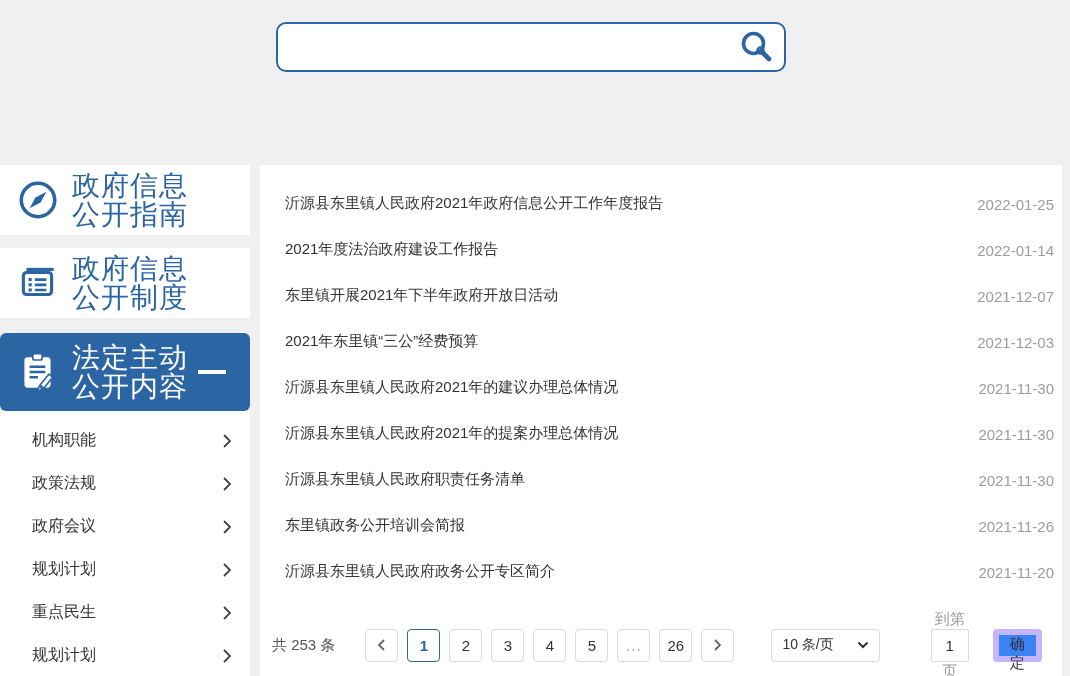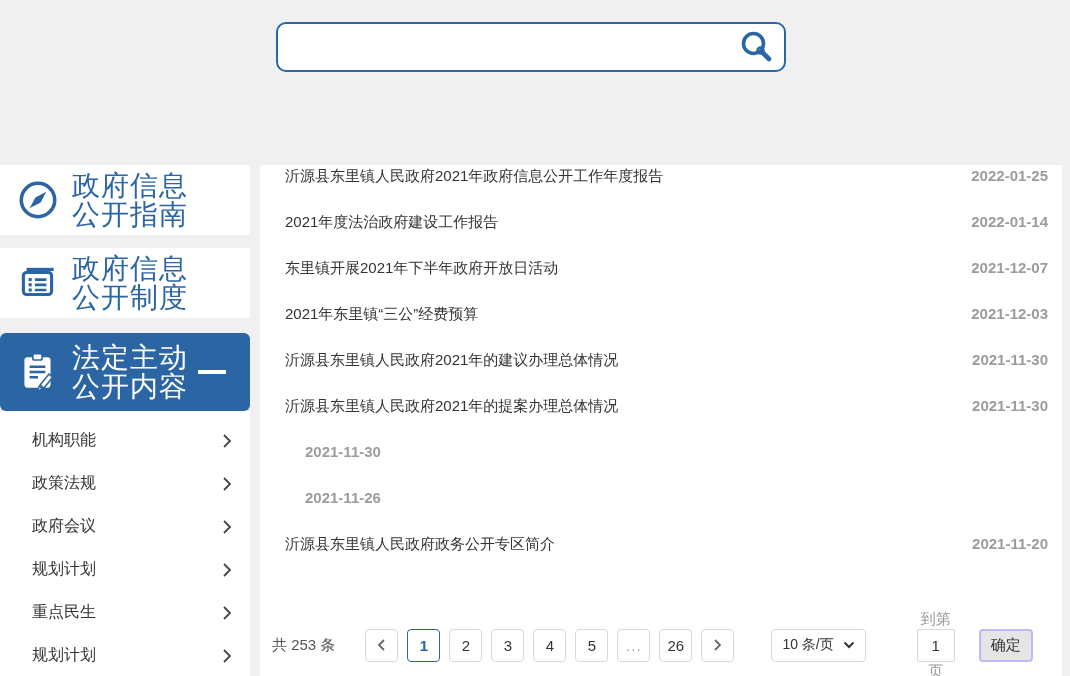--- a/index.html
+++ b/index.html
@@ -33,40 +33,40 @@
   .dash { position:absolute; right:24px; top:37px; width:28px; height:4px; background:#fff; }
   .gap13 { height:13px; flex:none; } .gap15 { height:15px; flex:none; }
   .side-sub { background:#fff; flex:1; display:flex; flex-direction:column; padding-top:8px; }
   .sub-item { height:43px; flex:none; display:flex; align-items:center; justify-content:space-between;
               padding:0 18px 0 32px; font-size:16px; color:#333; cursor:pointer; }
 
   
   .content { position:absolute; left:260px; top:165px; width:802px; bottom:0;
              background:#fff; display:flex; flex-direction:column; }
   .rows { flex:1; display:flex; flex-direction:column; padding-top:2px; }
-  .row { height:46px; flex:none; display:flex; align-items:flex-start; padding:0 14px 0 25px; }
+  .row { height:46px; flex:none; display:flex; align-items:flex-end; padding:0 8px 0 25px; }
   .row-title { flex:1; font-size:15px; color:#333; white-space:nowrap; overflow:hidden; cursor:pointer; }
-  .row-date { font-size:15px; color:#9c9c9c; margin-left:20px; flex:none;font-weight:bold; }
+  .row-date { font-size:15px; color:#9c9c9c; margin-left:20px; flex:none; }
 
   
   .pager { height:54px; flex:none; display:flex; align-items:center; padding:0 20px 8px 12px;
            font-size:15px; color:#555; }
   .pg-total { margin-right:30px; white-space:nowrap; }
   .pg-btn { min-width:33px; height:33px; border:1px solid #d9d9d9; border-radius:4px; background:#fff;
             color:#333; font-size:15px; margin-right:9px; display:flex; align-items:center;
             justify-content:center; cursor:pointer; font-family:inherit; }
   .pg-btn.active { border-color:#2b65a4; color:#2b65a4; font-weight:bold; }
   .pg-btn.ellipsis { color:#999; letter-spacing:1px; }
   .pg-select { height:33px; border:1px solid #d9d9d9; border-radius:4px; background:#fff;
-               display:flex; align-items:center; gap:9px; padding:0 10px; margin-left:28px;
+               display:flex; align-items:center; gap:23px; padding:0 10px; margin-left:28px;
                font-size:14px; color:#333; cursor:pointer; white-space:nowrap; }
   .jump { display:flex; align-items:center; margin-left:40px; color:#999; white-space:nowrap;flex-direction:column; }
   .jump-input { width:38px; height:33px; border:1px solid #d9d9d9; border-radius:2px; text-align:center;
                 font-size:15px; color:#333; margin:0 11px; font-family:inherit; outline:none; }
-  .confirm-btn { height:33px; padding:0 10px; border:2px solid #c4b5fd; border-radius:4px; background:#e5e5e5;
+  .confirm-btn { height:33px; padding:0 10px; border:6px solid #c4b5fd; border-radius:4px; background:#3b82f6;
                  font-size:15px; color:#333; margin-left:13px; cursor:pointer; font-family:inherit; }
 </style>
 </head>
 <body>
 
 <div class="search-box">
   <input class="search-input" type="text" value="" style="">
   <button class="search-btn">
     <span style="display:flex">
       <svg width="36" height="36" viewBox="0 0 36 36">
@@ -203,23 +203,25 @@
     </div>
     <div class="row">
       <span class="row-title">沂源县东里镇人民政府2021年的建议办理总体情况</span>
       <span class="row-date">2021-11-30</span>
     </div>
     <div class="row">
       <span class="row-title">沂源县东里镇人民政府2021年的提案办理总体情况</span>
       <span class="row-date">2021-11-30</span>
     </div>
     <div class="row">
+      <span class="row-title">沂源县东里镇人民政府职责任务清单</span>
       <span class="row-date">2021-11-30</span>
     </div>
     <div class="row">
+      <span class="row-title">东里镇政务公开培训会简报</span>
       <span class="row-date">2021-11-26</span>
     </div>
     <div class="row">
       <span class="row-title">沂源县东里镇人民政府政务公开专区简介</span>
       <span class="row-date">2021-11-20</span>
     </div>
   </div>
 
   <div class="pager">
     <span class="pg-total">共 253 条</span>

